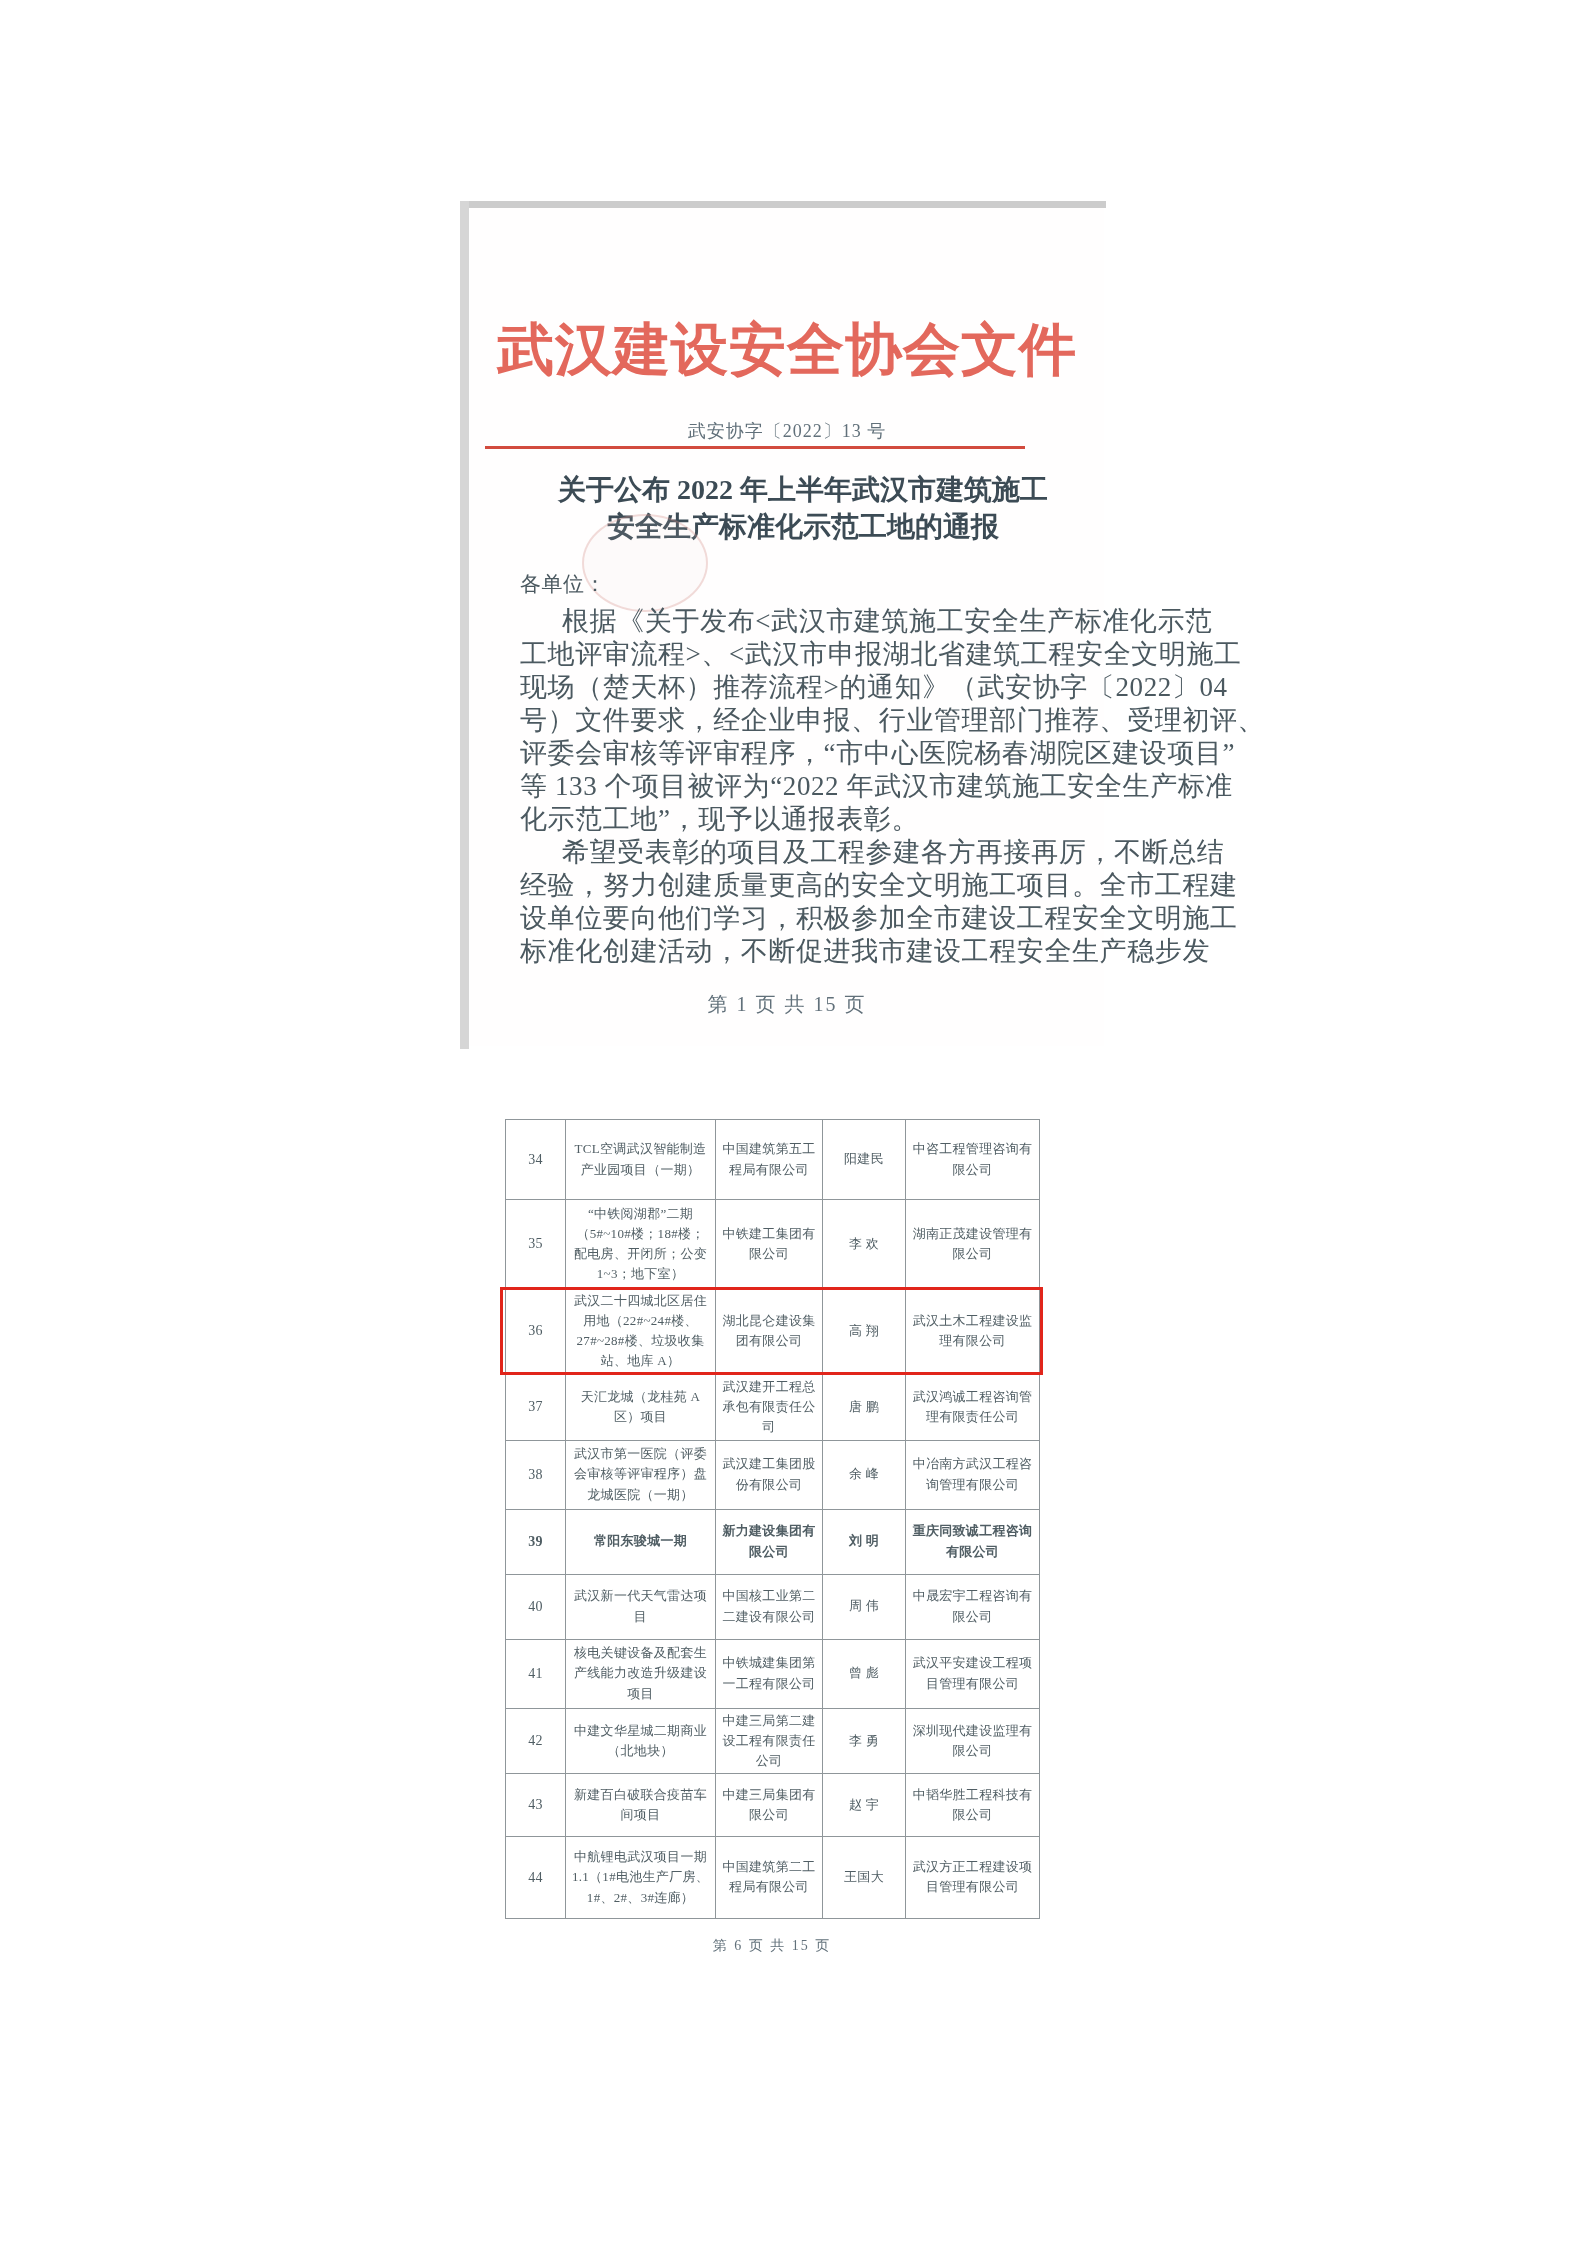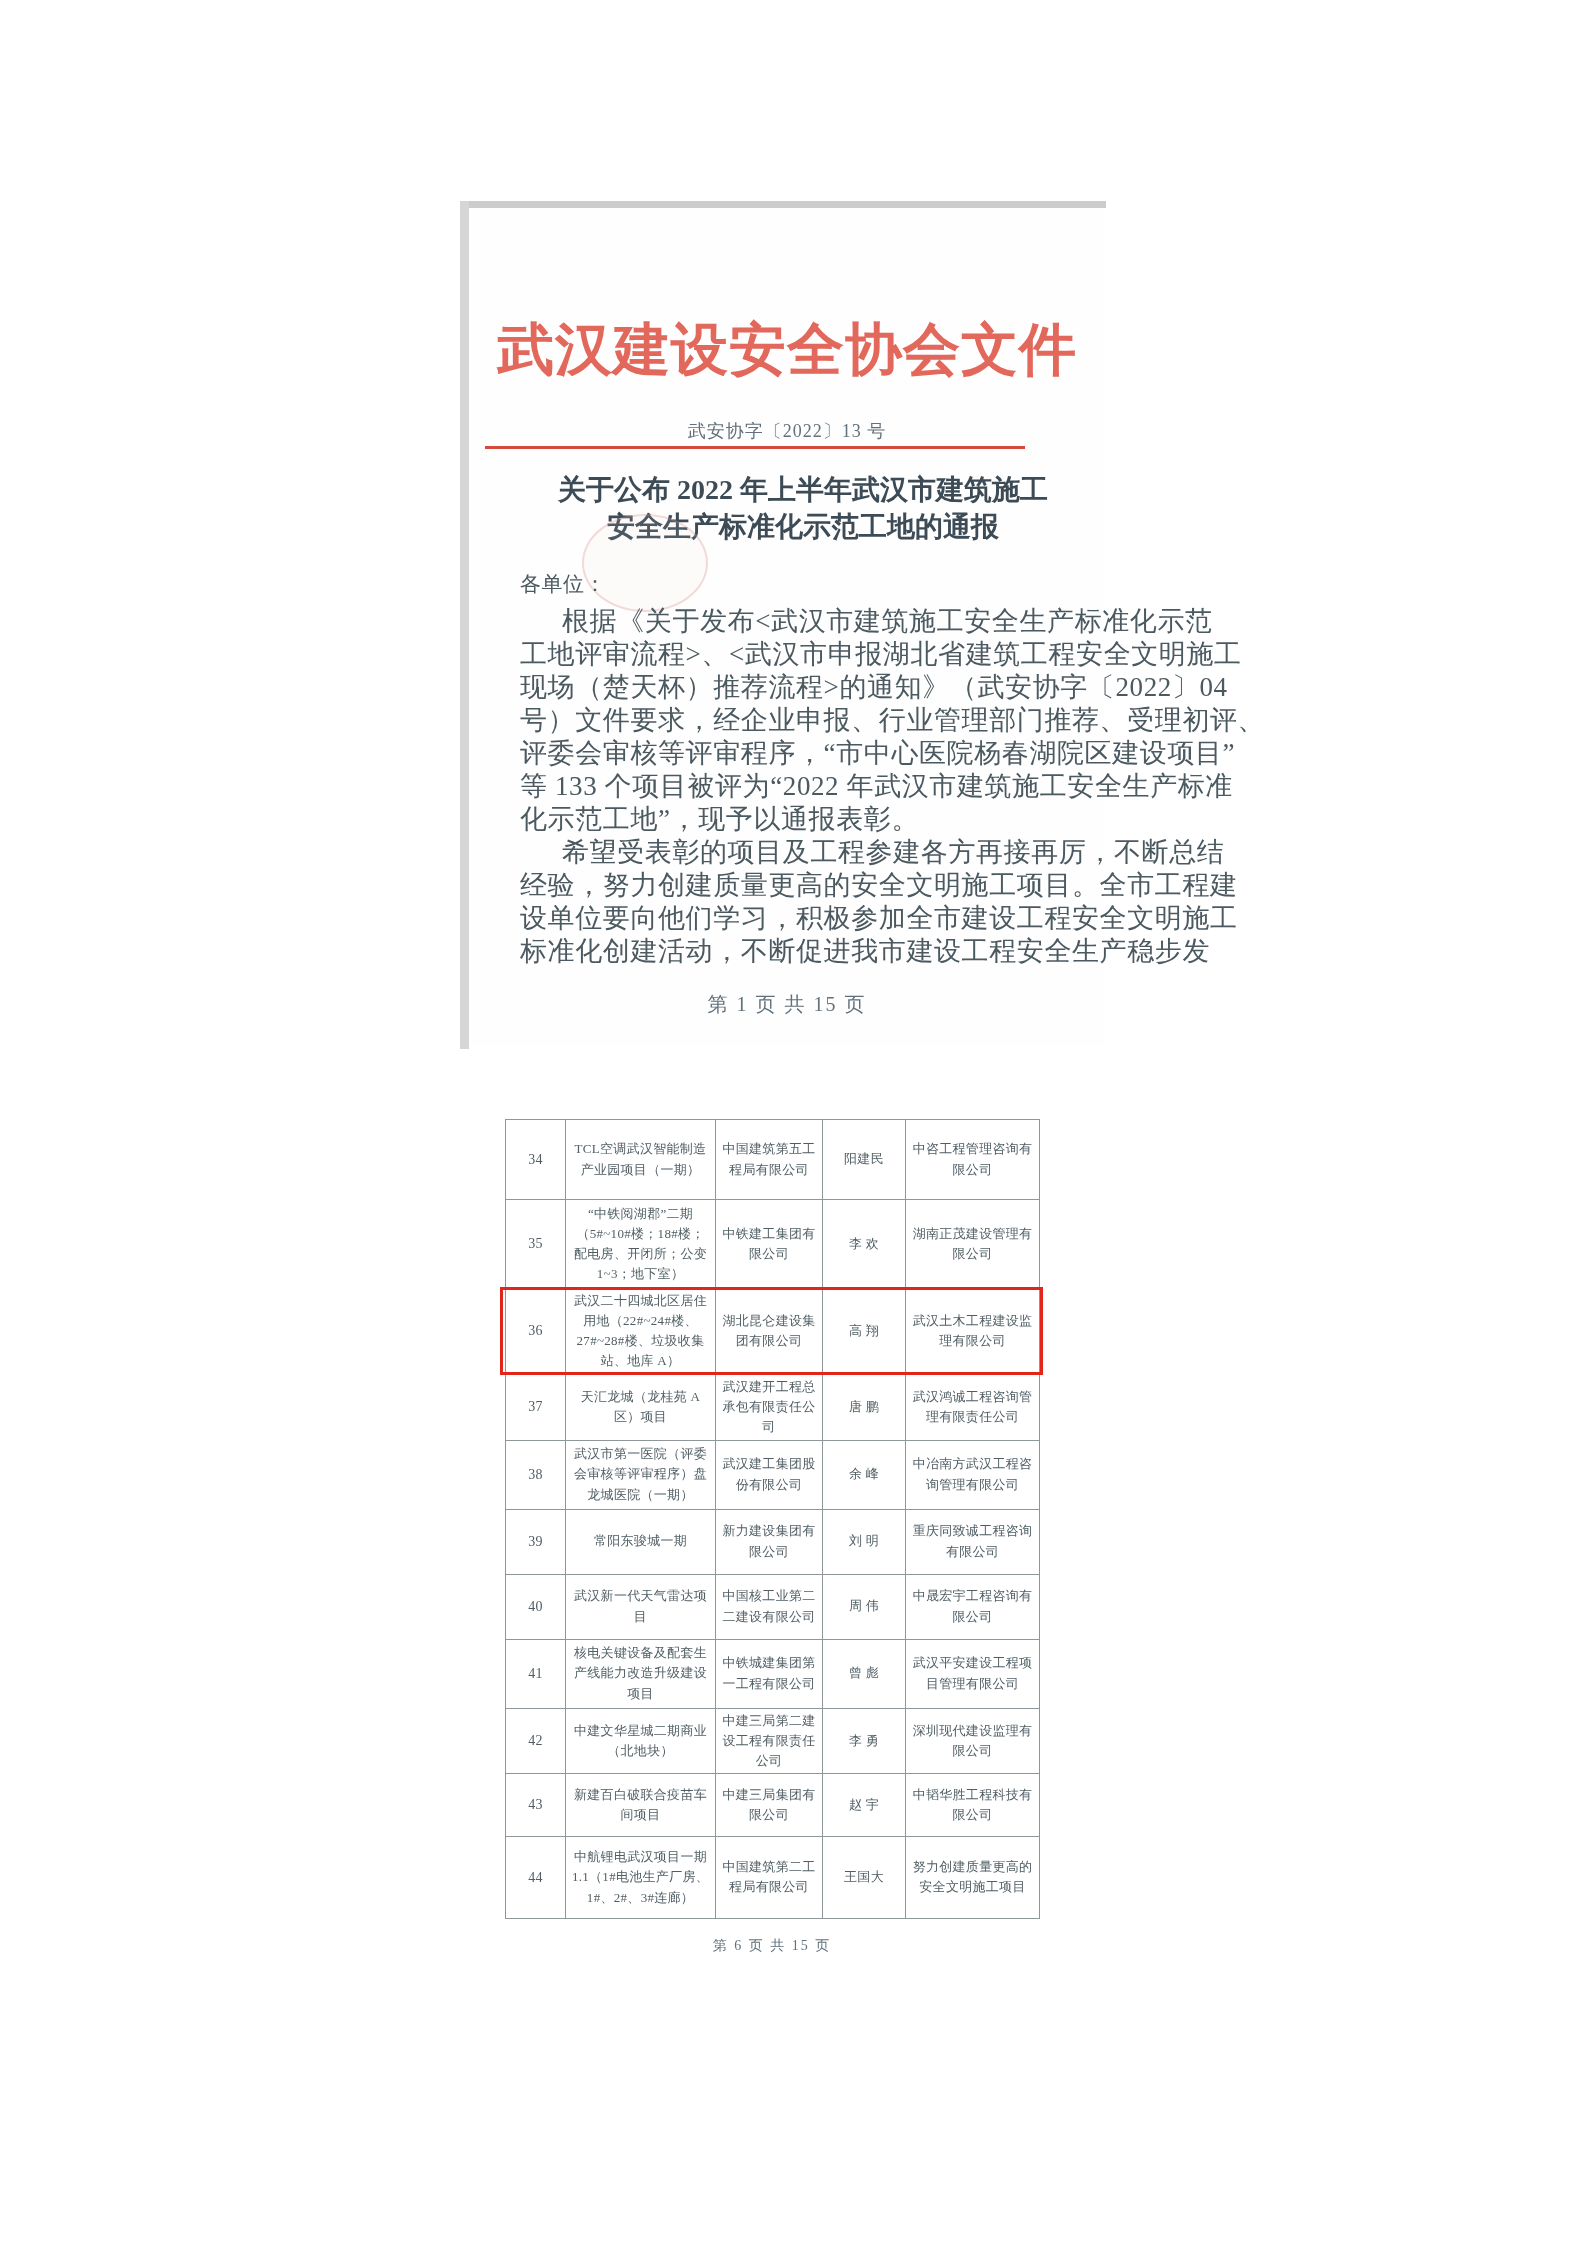--- a/index.html
+++ b/index.html
@@ -161,21 +161,21 @@
     <td>唐 鹏</td>
     <td>武汉鸿诚工程咨询管理有限责任公司</td>
   </tr>
         <tr style="height: 69px;">
     <td class="col-no">38</td>
     <td>武汉市第一医院（评委会审核等评审程序）盘龙城医院（一期）</td>
     <td>武汉建工集团股份有限公司</td>
     <td>余 峰</td>
     <td>中冶南方武汉工程咨询管理有限公司</td>
   </tr>
-        <tr style="height: 65px;">
+        <tr style="height: 65px; font-weight: bold;">
     <td class="col-no">39</td>
     <td>常阳东骏城一期</td>
     <td>新力建设集团有限公司</td>
     <td>刘 明</td>
     <td>重庆同致诚工程咨询有限公司</td>
   </tr>
         <tr style="height: 65px;">
     <td class="col-no">40</td>
     <td>武汉新一代天气雷达项目</td>
     <td>中国核工业第二二建设有限公司</td>
@@ -201,19 +201,19 @@
     <td>新建百白破联合疫苗车间项目</td>
     <td>中建三局集团有限公司</td>
     <td>赵 宇</td>
     <td>中韬华胜工程科技有限公司</td>
   </tr>
         <tr style="height: 82px;">
     <td class="col-no">44</td>
     <td>中航锂电武汉项目一期 1.1（1#电池生产厂房、1#、2#、3#连廊）</td>
     <td>中国建筑第二工程局有限公司</td>
     <td>王国大</td>
-    <td>努力创建质量更高的安全文明施工项目</td>
+    <td>武汉方正工程建设项目管理有限公司</td>
   </tr>
       </tbody>
   </table>
   <div class="highlight-box" id="highlight-box" style="top: 168px; height: 88px;"></div>
   <div class="table-footer">第 6 页 共 15 页</div>
 </div>
 
 </body></html>

